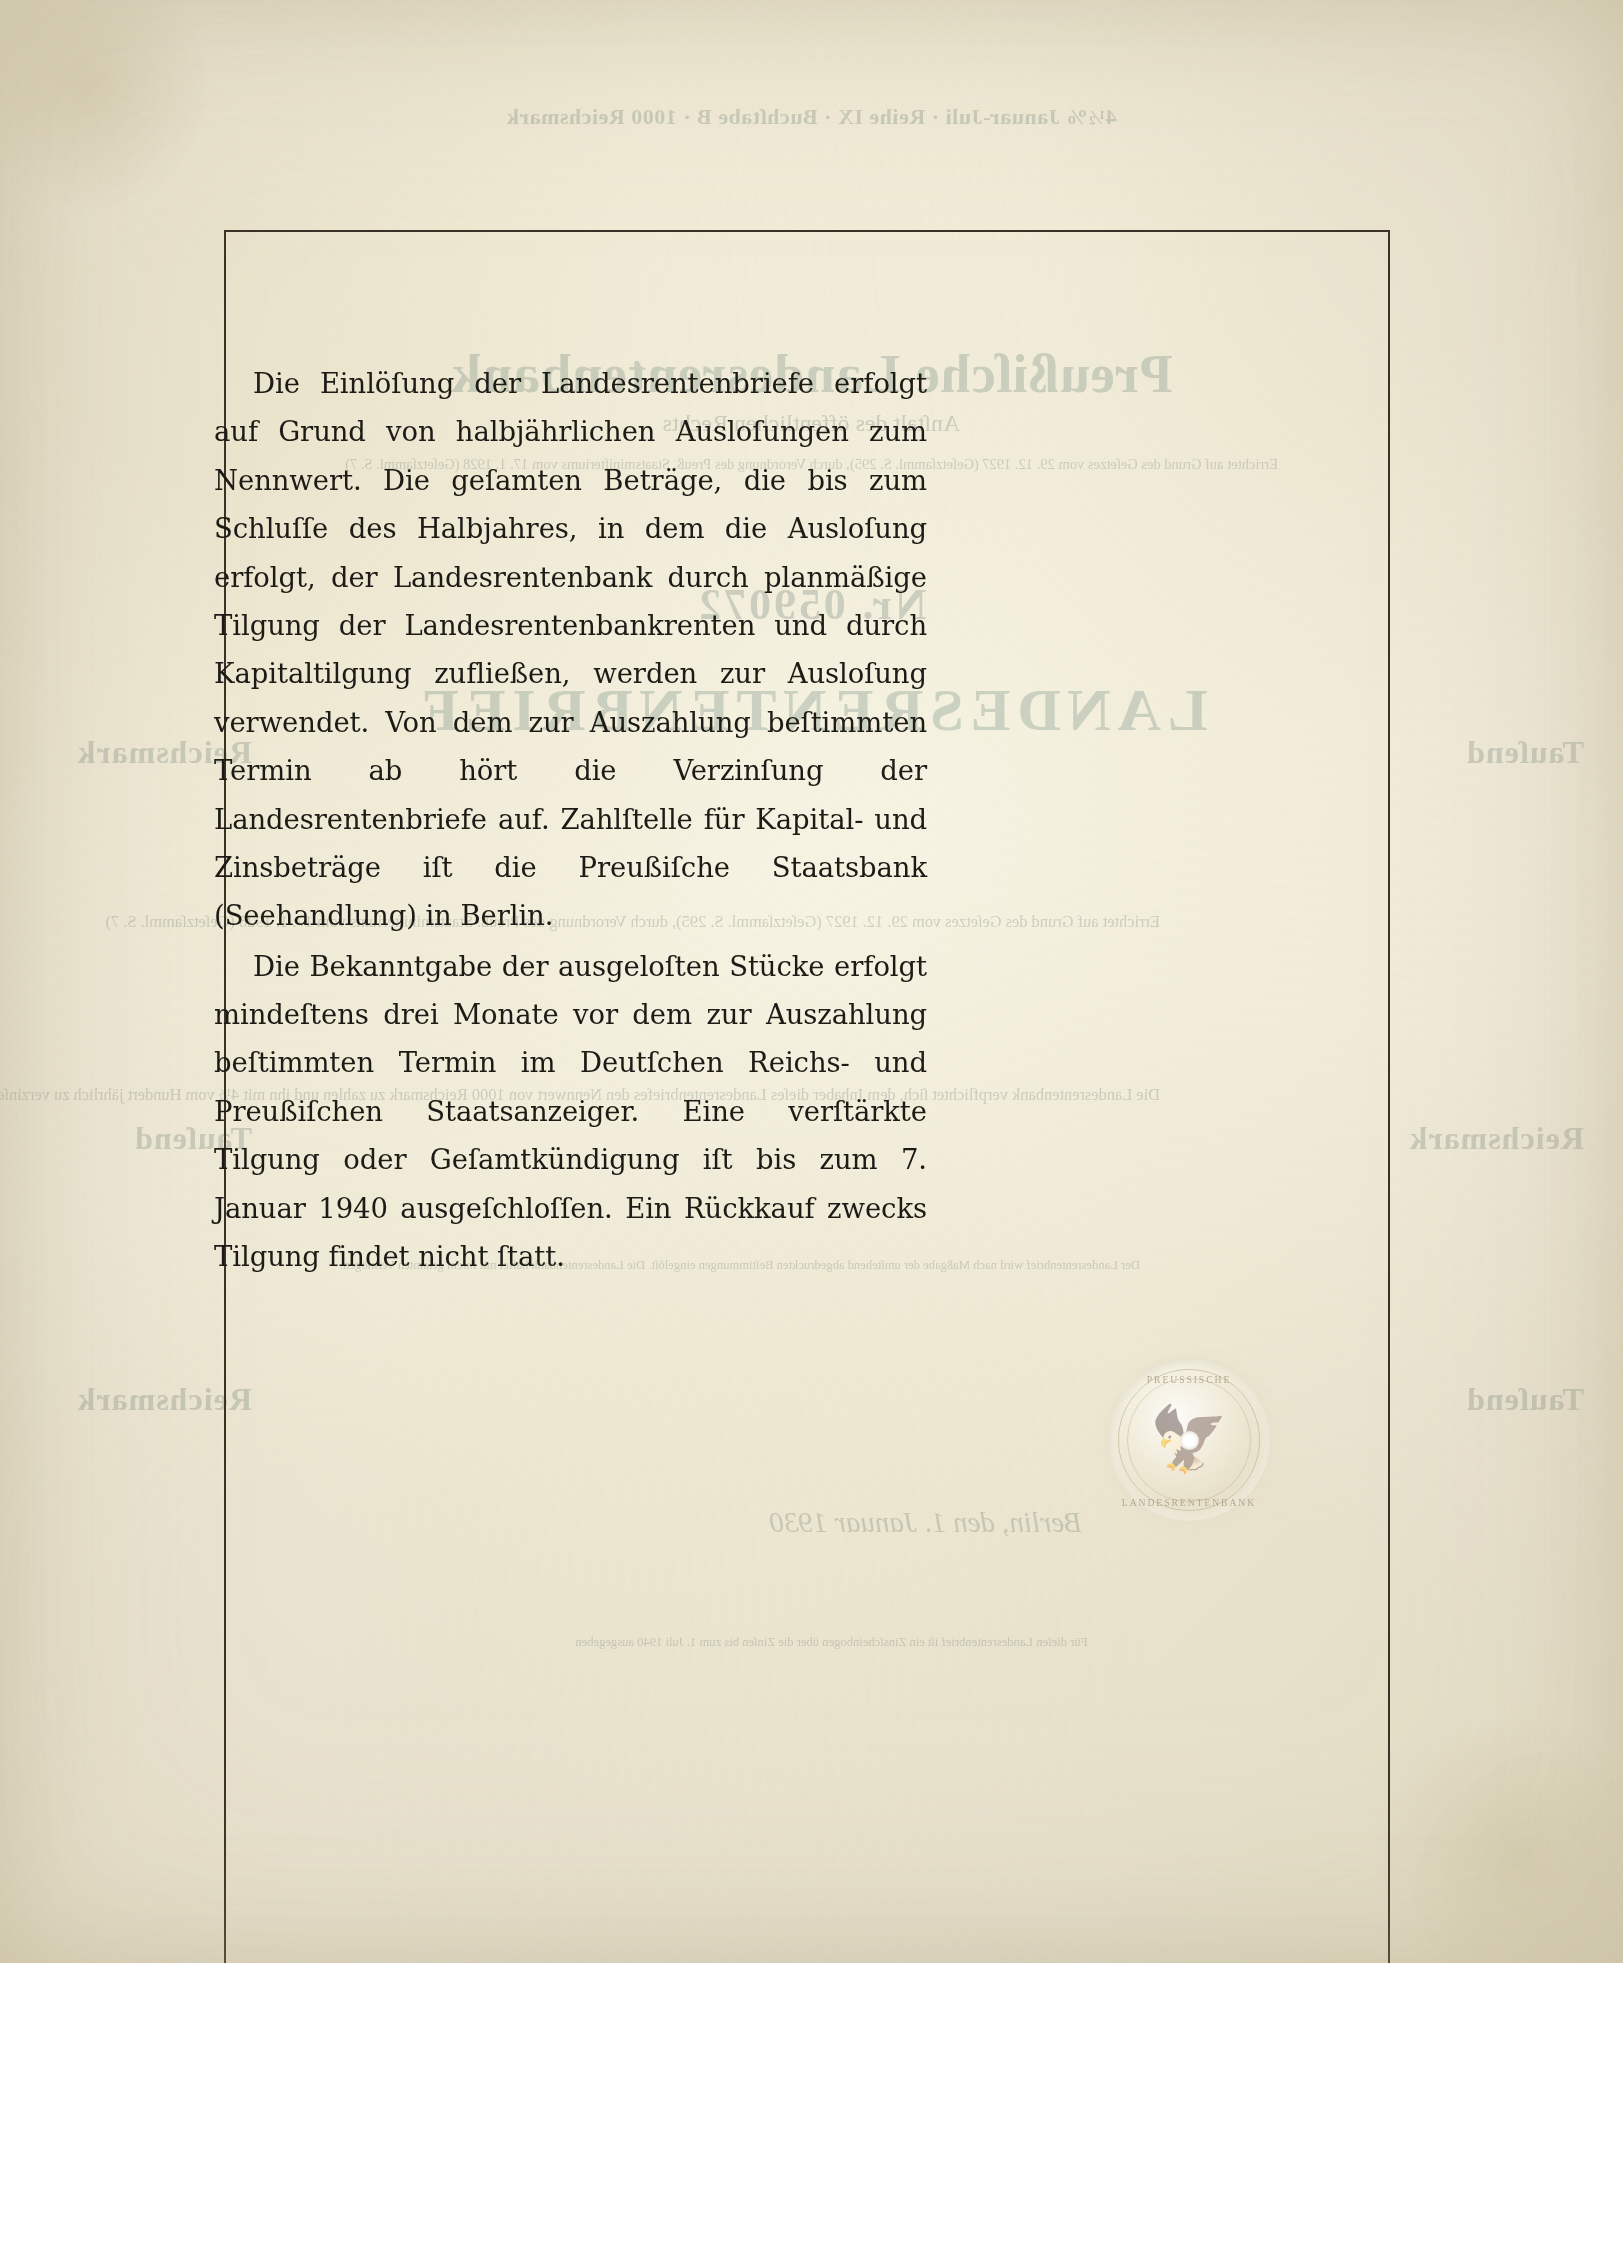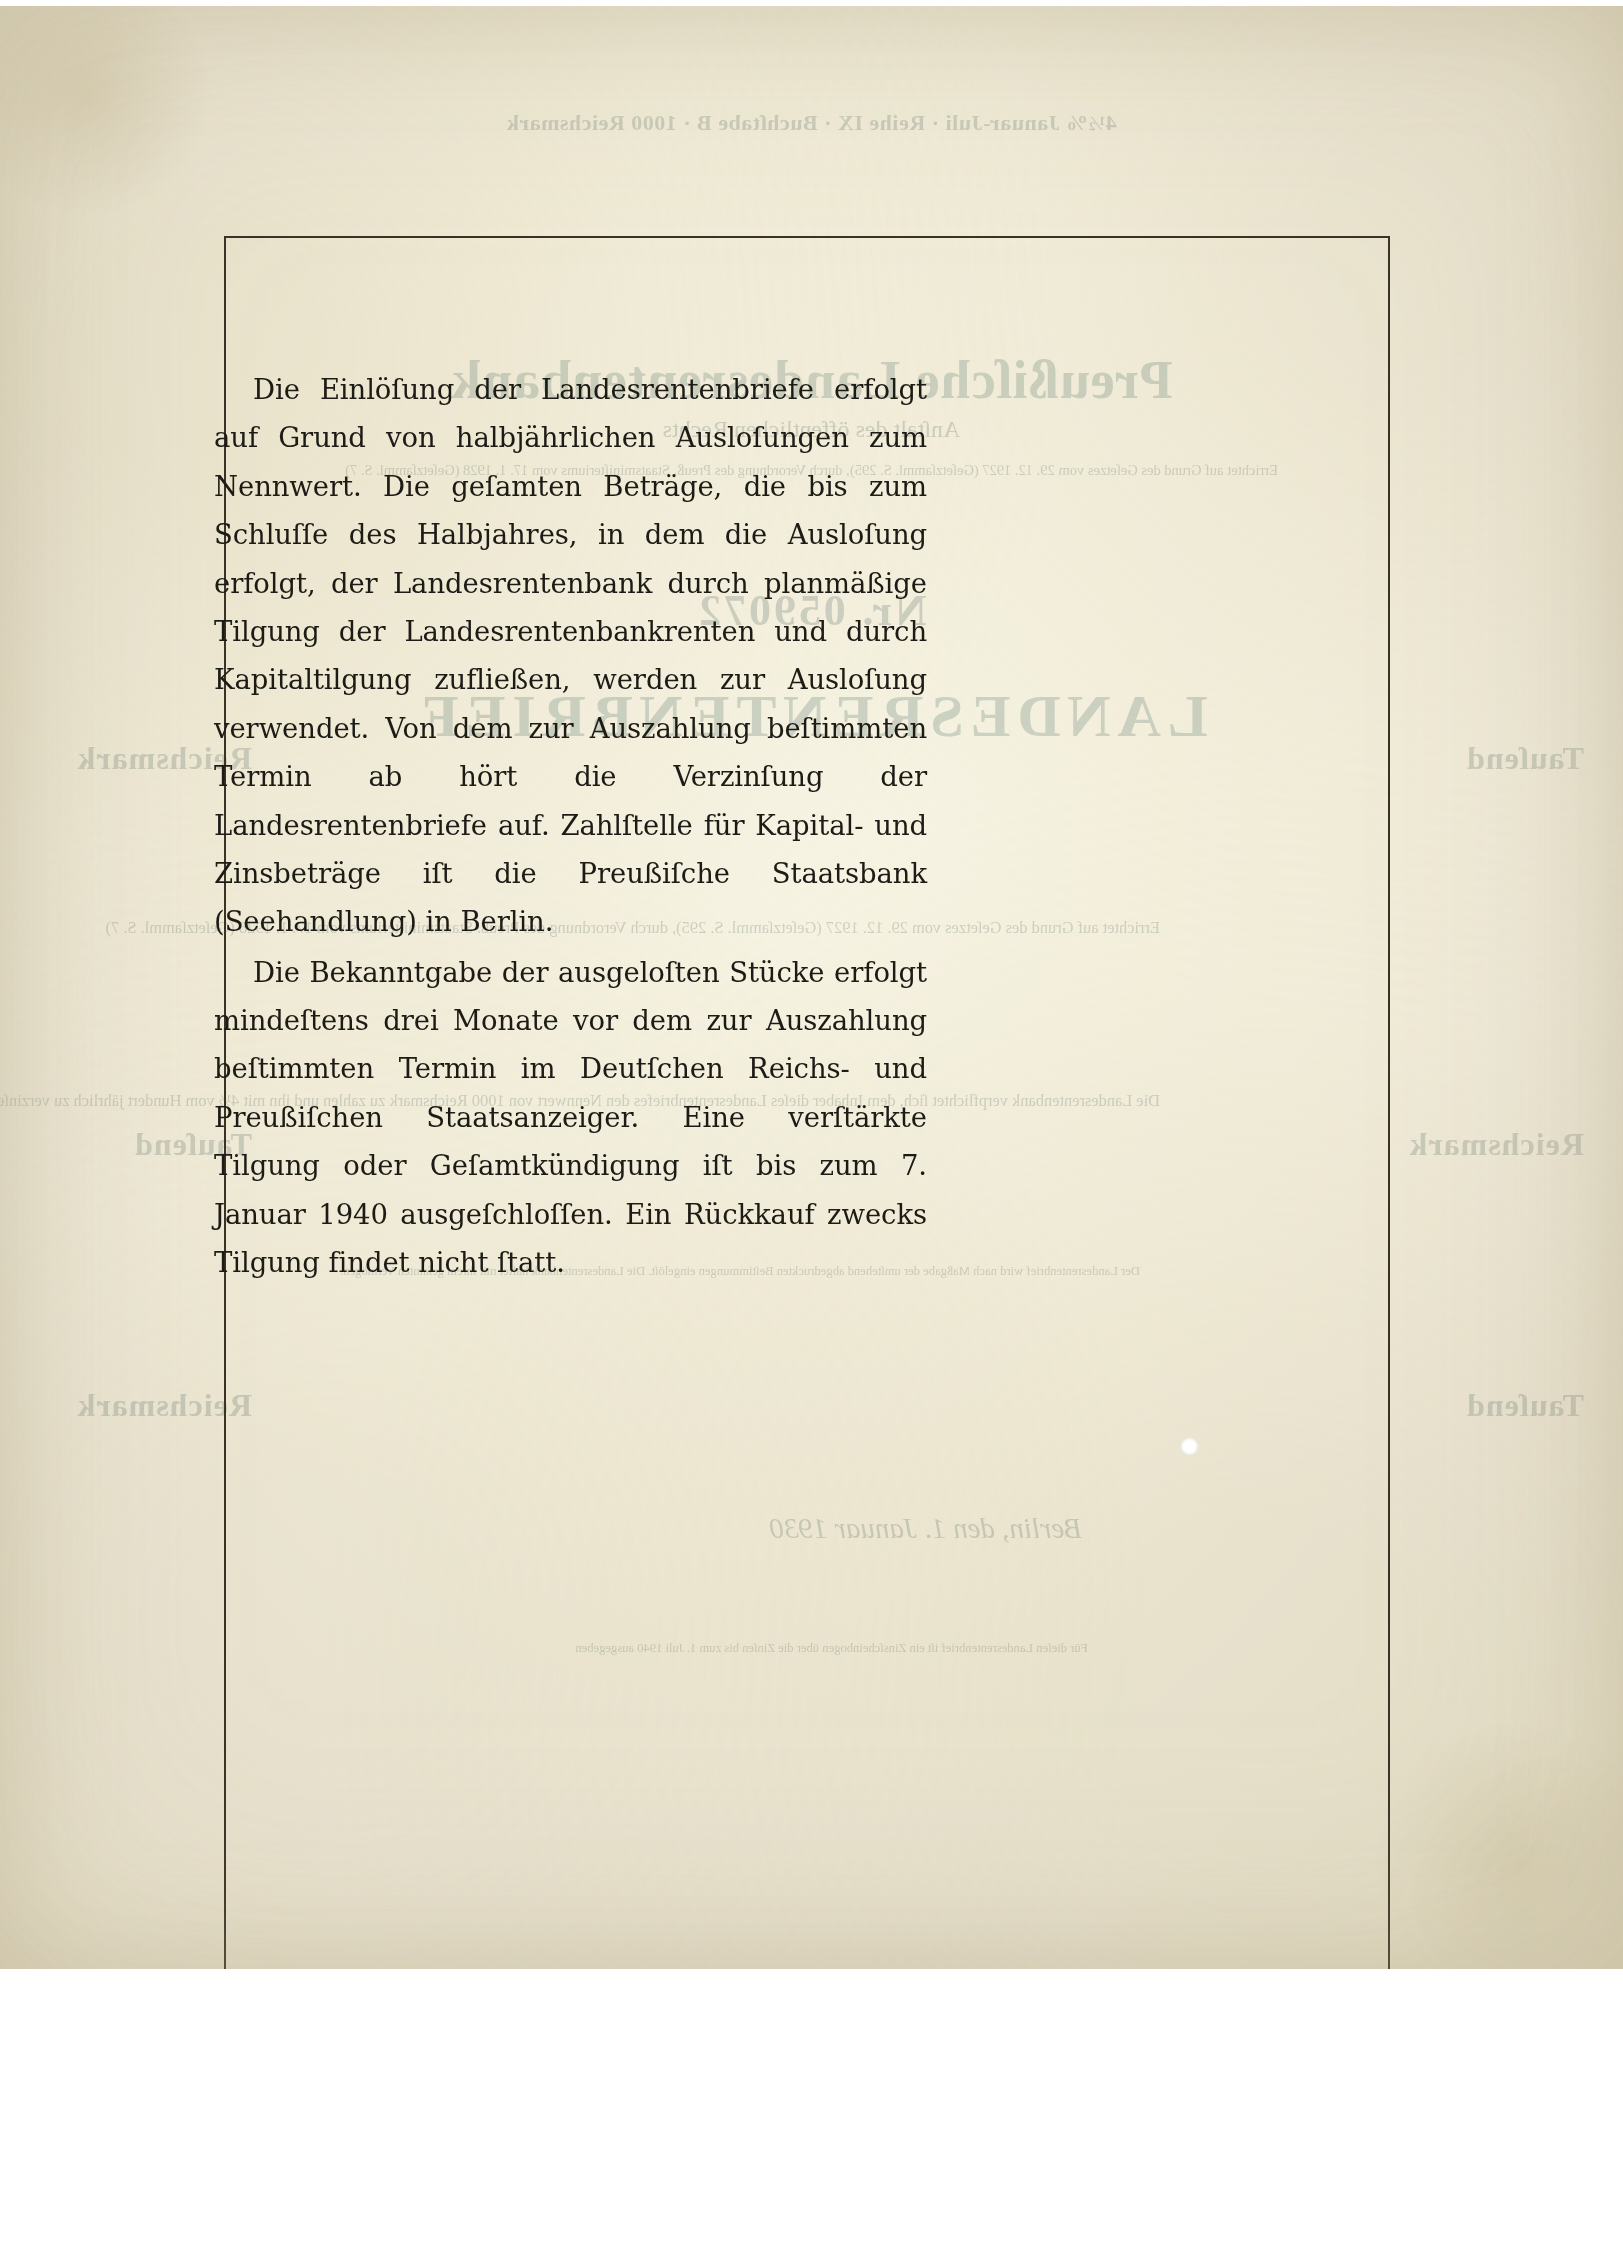--- a/index.html
+++ b/index.html
@@ -8,21 +8,20 @@
     background: #ffffff;
   }
   .page {
     position: relative;
     width: 1623px;
     height: 1963px;
     overflow: hidden;
     background:
       radial-gradient(ellipse at 48% 42%, #f7f4e4 0%, #f4f0de 45%, #efeada 70%, #e9e3cf 100%);
     font-family: "Liberation Serif", serif;
-    margin-top: 6px;
   }
   
   .grain {
     position: absolute;
     inset: 0;
     pointer-events: none;
     background:
       radial-gradient(circle at 12% 18%, rgba(215,205,175,0.22) 0 6%, rgba(0,0,0,0) 40%),
       radial-gradient(circle at 88% 12%, rgba(215,205,175,0.18) 0 5%, rgba(0,0,0,0) 35%),
       radial-gradient(circle at 78% 86%, rgba(210,200,170,0.20) 0 8%, rgba(0,0,0,0) 45%),
@@ -258,20 +257,29 @@
 
   <div class="frame">
     <div class="frame-inner"></div>
   </div>
 
   <div class="text-block">
     <p>Die Einlöſung der Landesrentenbriefe erfolgt auf Grund von halbjährlichen Ausloſungen zum Nennwert. Die geſamten Beträge, die bis zum Schluſſe des Halbjahres, in dem die Ausloſung erfolgt, der Landesrentenbank durch planmäßige Tilgung der Landesrentenbankrenten und durch Kapitaltilgung zufließen, werden zur Ausloſung verwendet. Von dem zur Auszahlung beſtimmten Termin ab hört die Verzinſung der Landesrentenbriefe auf. Zahlſtelle für Kapital- und Zinsbeträge iſt die Preußiſche Staatsbank (Seehandlung) in Berlin.</p>
     <p>Die Bekanntgabe der ausgeloſten Stücke erfolgt mindeſtens drei Monate vor dem zur Auszahlung beſtimmten Termin im Deutſchen Reichs- und Preußiſchen Staatsanzeiger. Eine verſtärkte Tilgung oder Geſamtkündigung iſt bis zum 7. Januar 1940 ausgeſchloſſen. Ein Rückkauf zwecks Tilgung findet nicht ſtatt.</p>
   </div>
 
+  <div class="seal">
+    <div class="ring"></div>
+    <div class="ring2"></div>
+    <div class="eagle">🦅</div>
+    <div class="seal-text">
+      <div class="st-top">PREUSSISCHE</div>
+      <div class="st-bot">LANDESRENTENBANK</div>
+    </div>
+  </div>
   <div class="punch"></div>
 
   <div class="corner-wear" style="left:-39px; top:-39px; width:251px; height:251px;"></div>
   <div class="corner-wear" style="right:-39px; bottom:-39px; width:290px; height:290px;"></div>
 
   <div class="vignette"></div>
 </div>
 
 
 </body></html>

